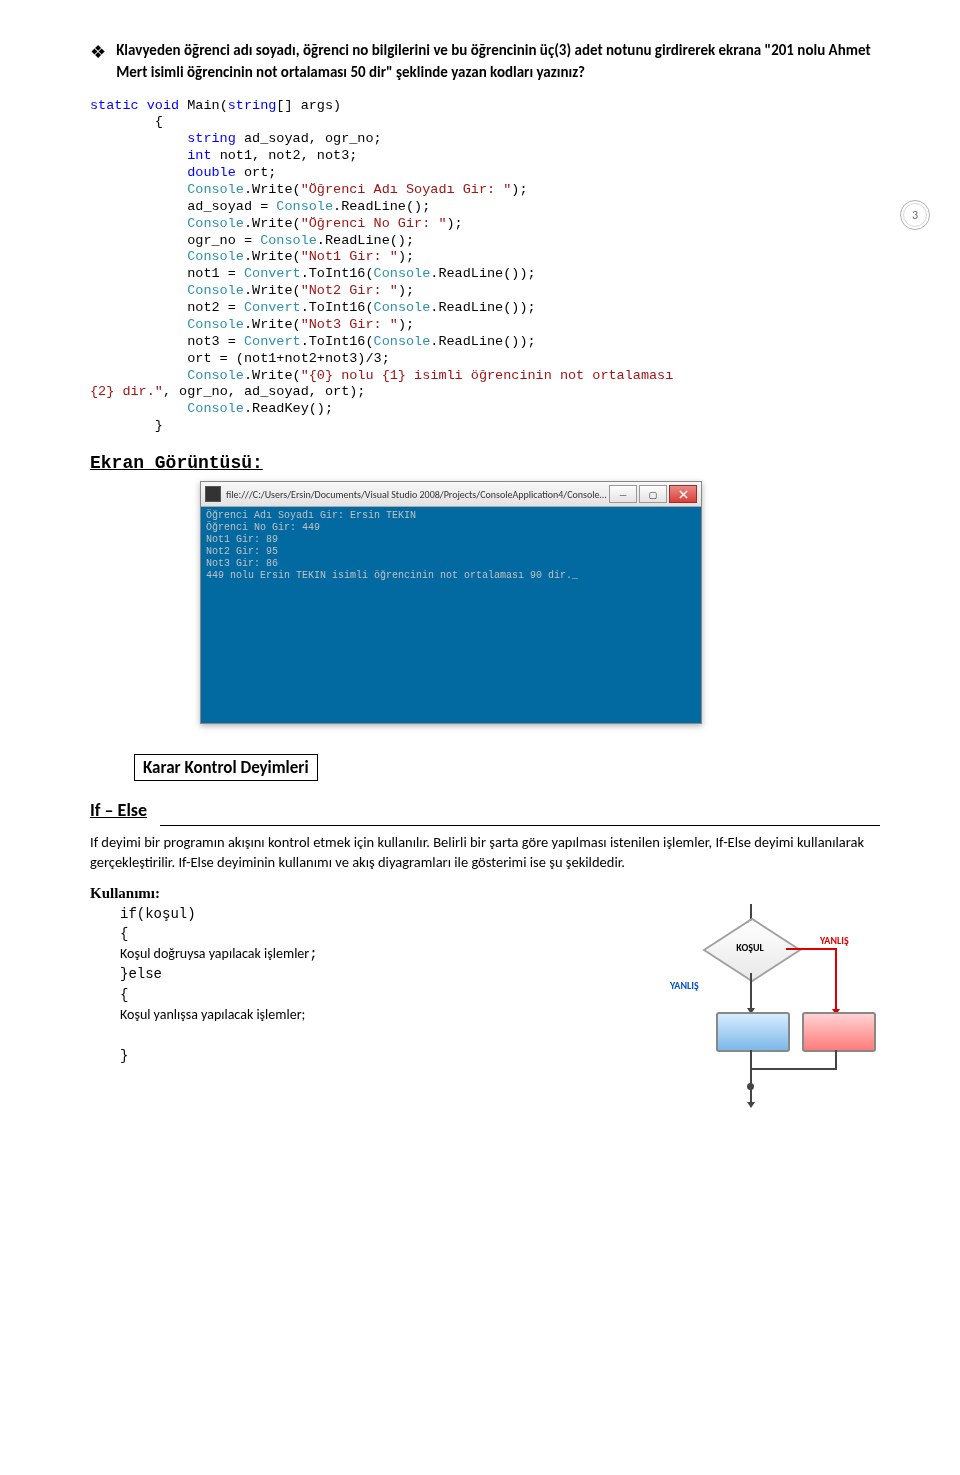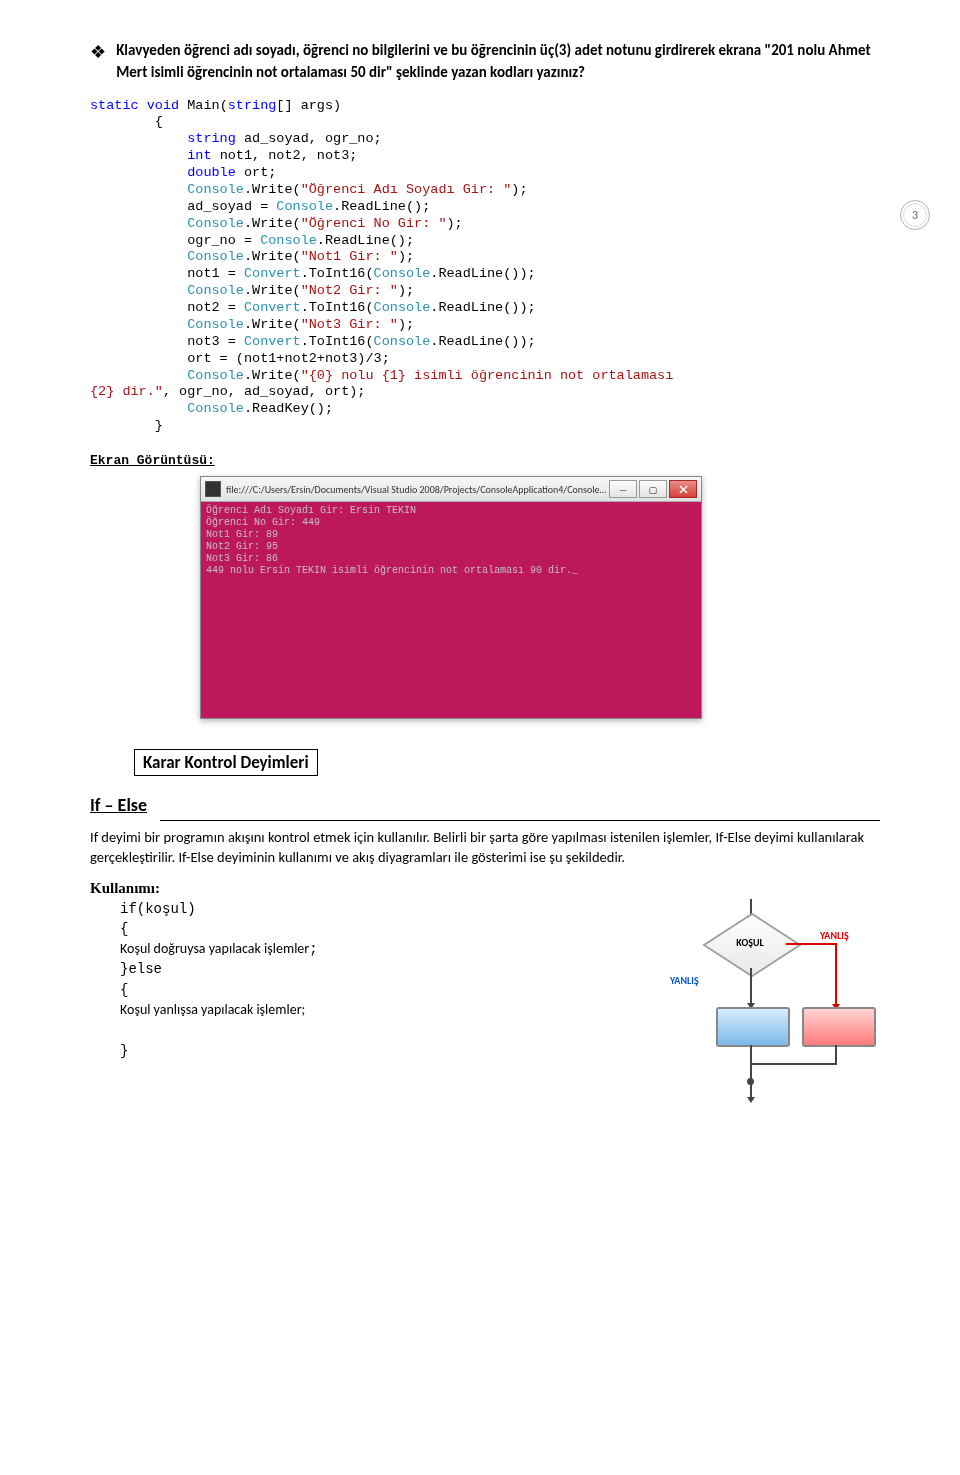--- a/index.html
+++ b/index.html
@@ -64,21 +64,21 @@
     font-size: 13.5px;
     line-height: 1.25;
     white-space: pre;
     margin: 10px 0 18px 0;
   }
   .kw { color: #0000ff; }
   .typ { color: #2b91af; }
   .str { color: #a31515; }
   .section-label {
     font-family: "Courier New", monospace;
-    font-size: 13px;
+    font-size: 18px;
     font-weight: bold;
     text-decoration: underline;
     margin-bottom: 8px;
   }
   .console-window {
     width: 500px;
     margin: 6px 0 30px 110px;
     border: 1px solid #888;
     background: #000;
     box-shadow: 0 2px 6px rgba(0,0,0,0.3);
@@ -118,21 +118,21 @@
     font-size: 9px;
     color: #222;
   }
   .win-btn.close {
     background: linear-gradient(#e98b86, #d9403a);
     color: #fff;
     border-color: #a02a25;
   }
   .win-btn.close svg { display:block; }
   .console-body {
-    background: #be185d;
+    background: #0369a1;
     color: #c0c0c0;
     font-family: "Consolas", "Courier New", monospace;
     font-size: 10px;
     line-height: 1.2;
     padding: 3px 5px;
     white-space: pre;
     height: 210px;
     overflow: hidden;
   }
   .boxed-heading {

